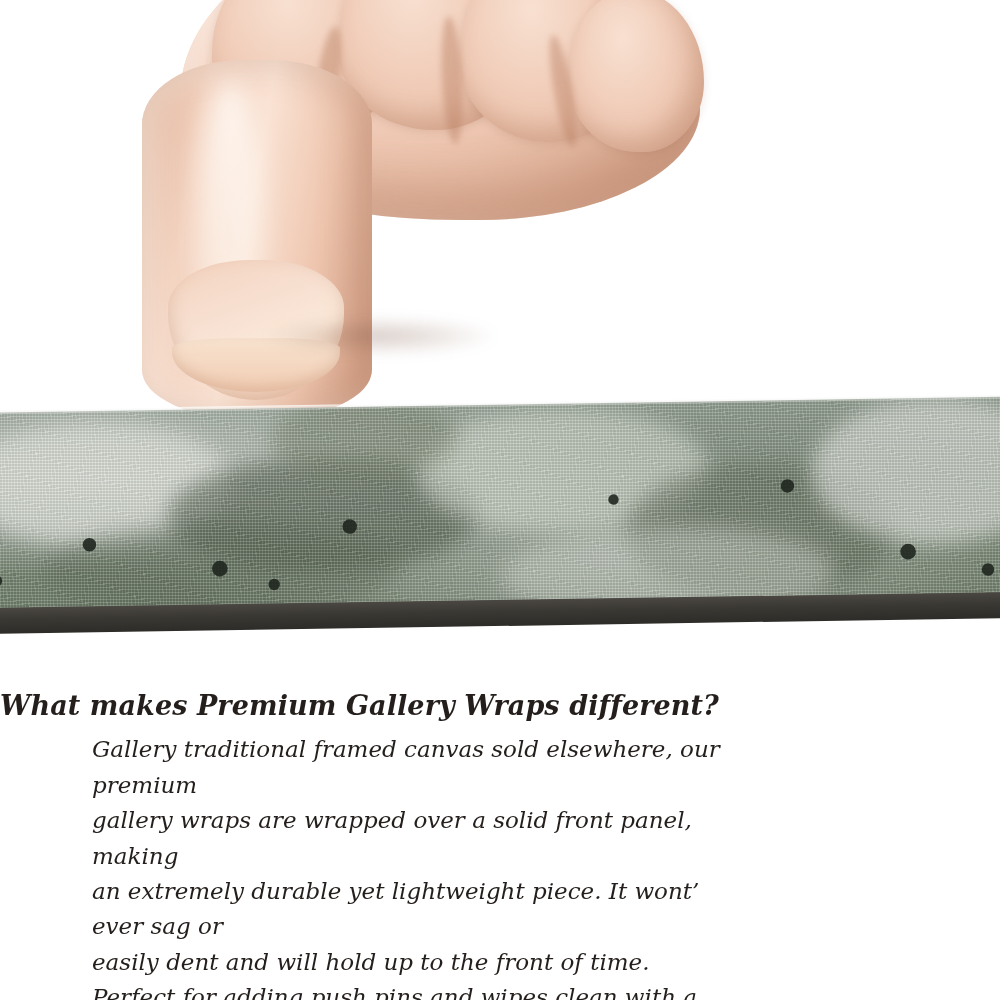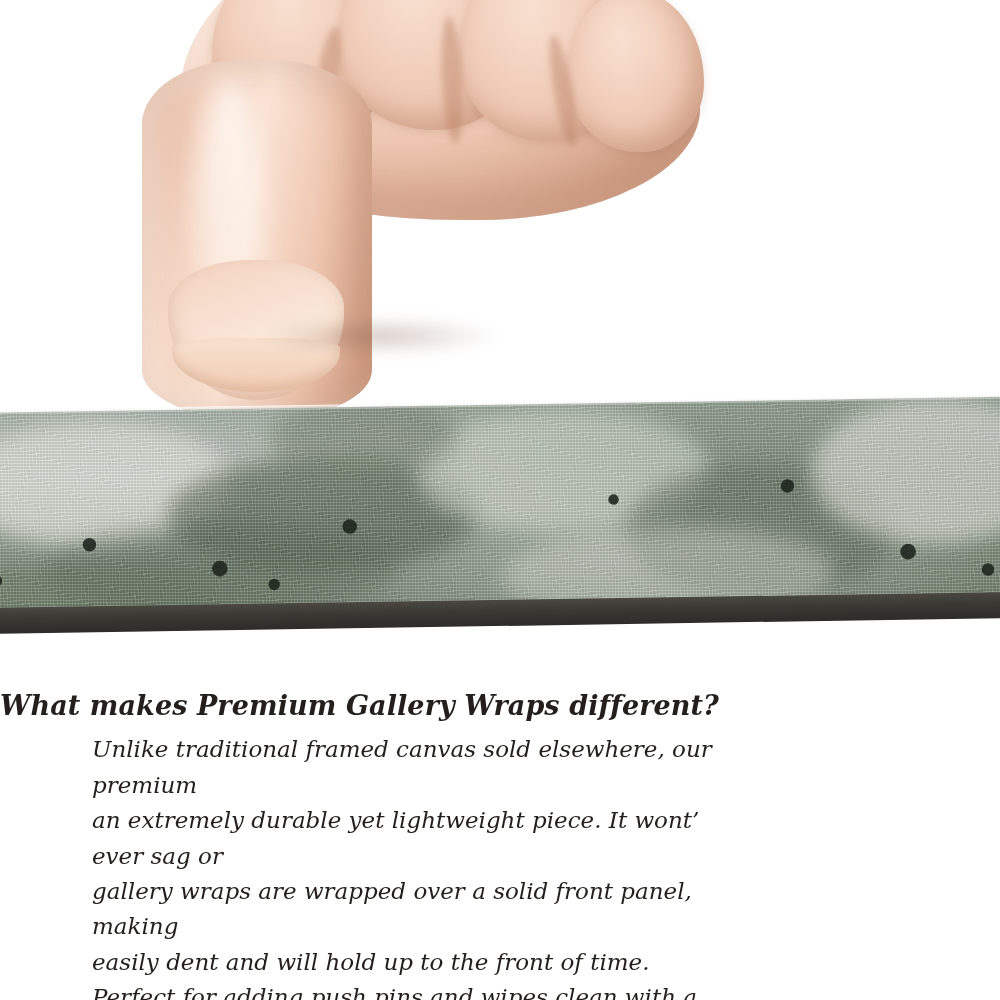--- a/index.html
+++ b/index.html
@@ -258,21 +258,21 @@
     <div class="speck" style="left:884px; top:140px; width:15px; height:15px;"></div>
     <div class="speck" style="left:962px; top:160px; width:12px; height:12px;"></div>
     <div class="speck" style="left:8px;   top:156px; width:12px; height:12px;"></div>
   </div>
   <div class="band-top-edge"></div>
   <div class="band-bottom-edge"></div>
 
   <div class="caption">
     <p class="caption-heading">What makes Premium Gallery Wraps different?</p>
     <p class="caption-body">
-      <span class="line">Unlike traditional framed canvas sold elsewhere, our premium</span>
+      <span class="line">Gallery traditional framed canvas sold elsewhere, our premium</span>
+      <span class="line">gallery wraps are wrapped over a solid front panel, making</span>
       <span class="line">an extremely durable yet lightweight piece. It wont’ ever sag or</span>
-      <span class="line">gallery wraps are wrapped over a solid front panel, making</span>
       <span class="line">easily dent and will hold up to the front of time.</span>
       <span class="line">Perfect for adding push pins and wipes clean with a damp cloth!</span>
     </p>
   </div>
 
 </div>
 
 </body></html>

